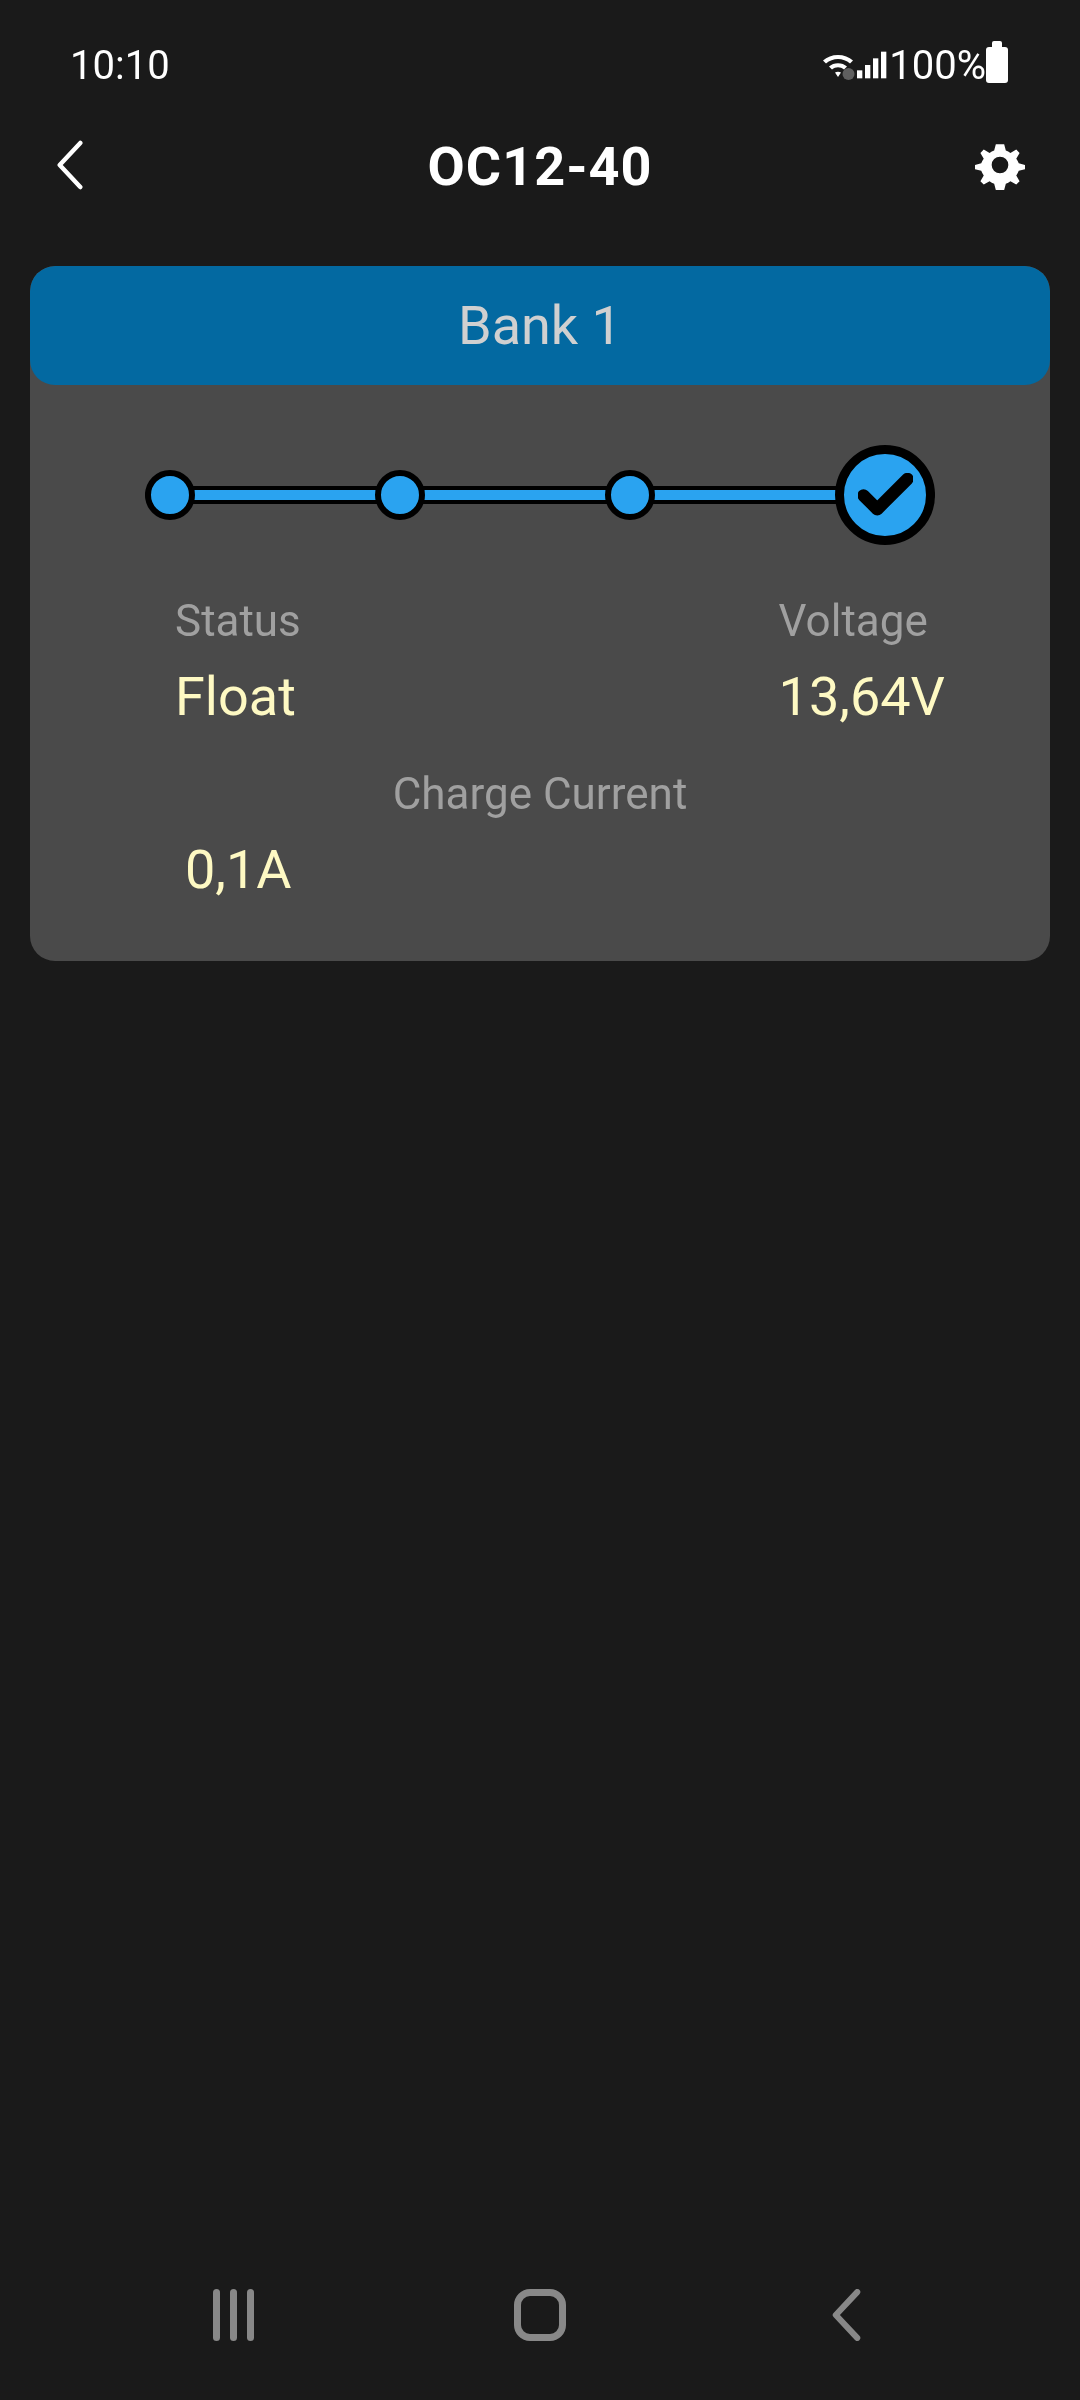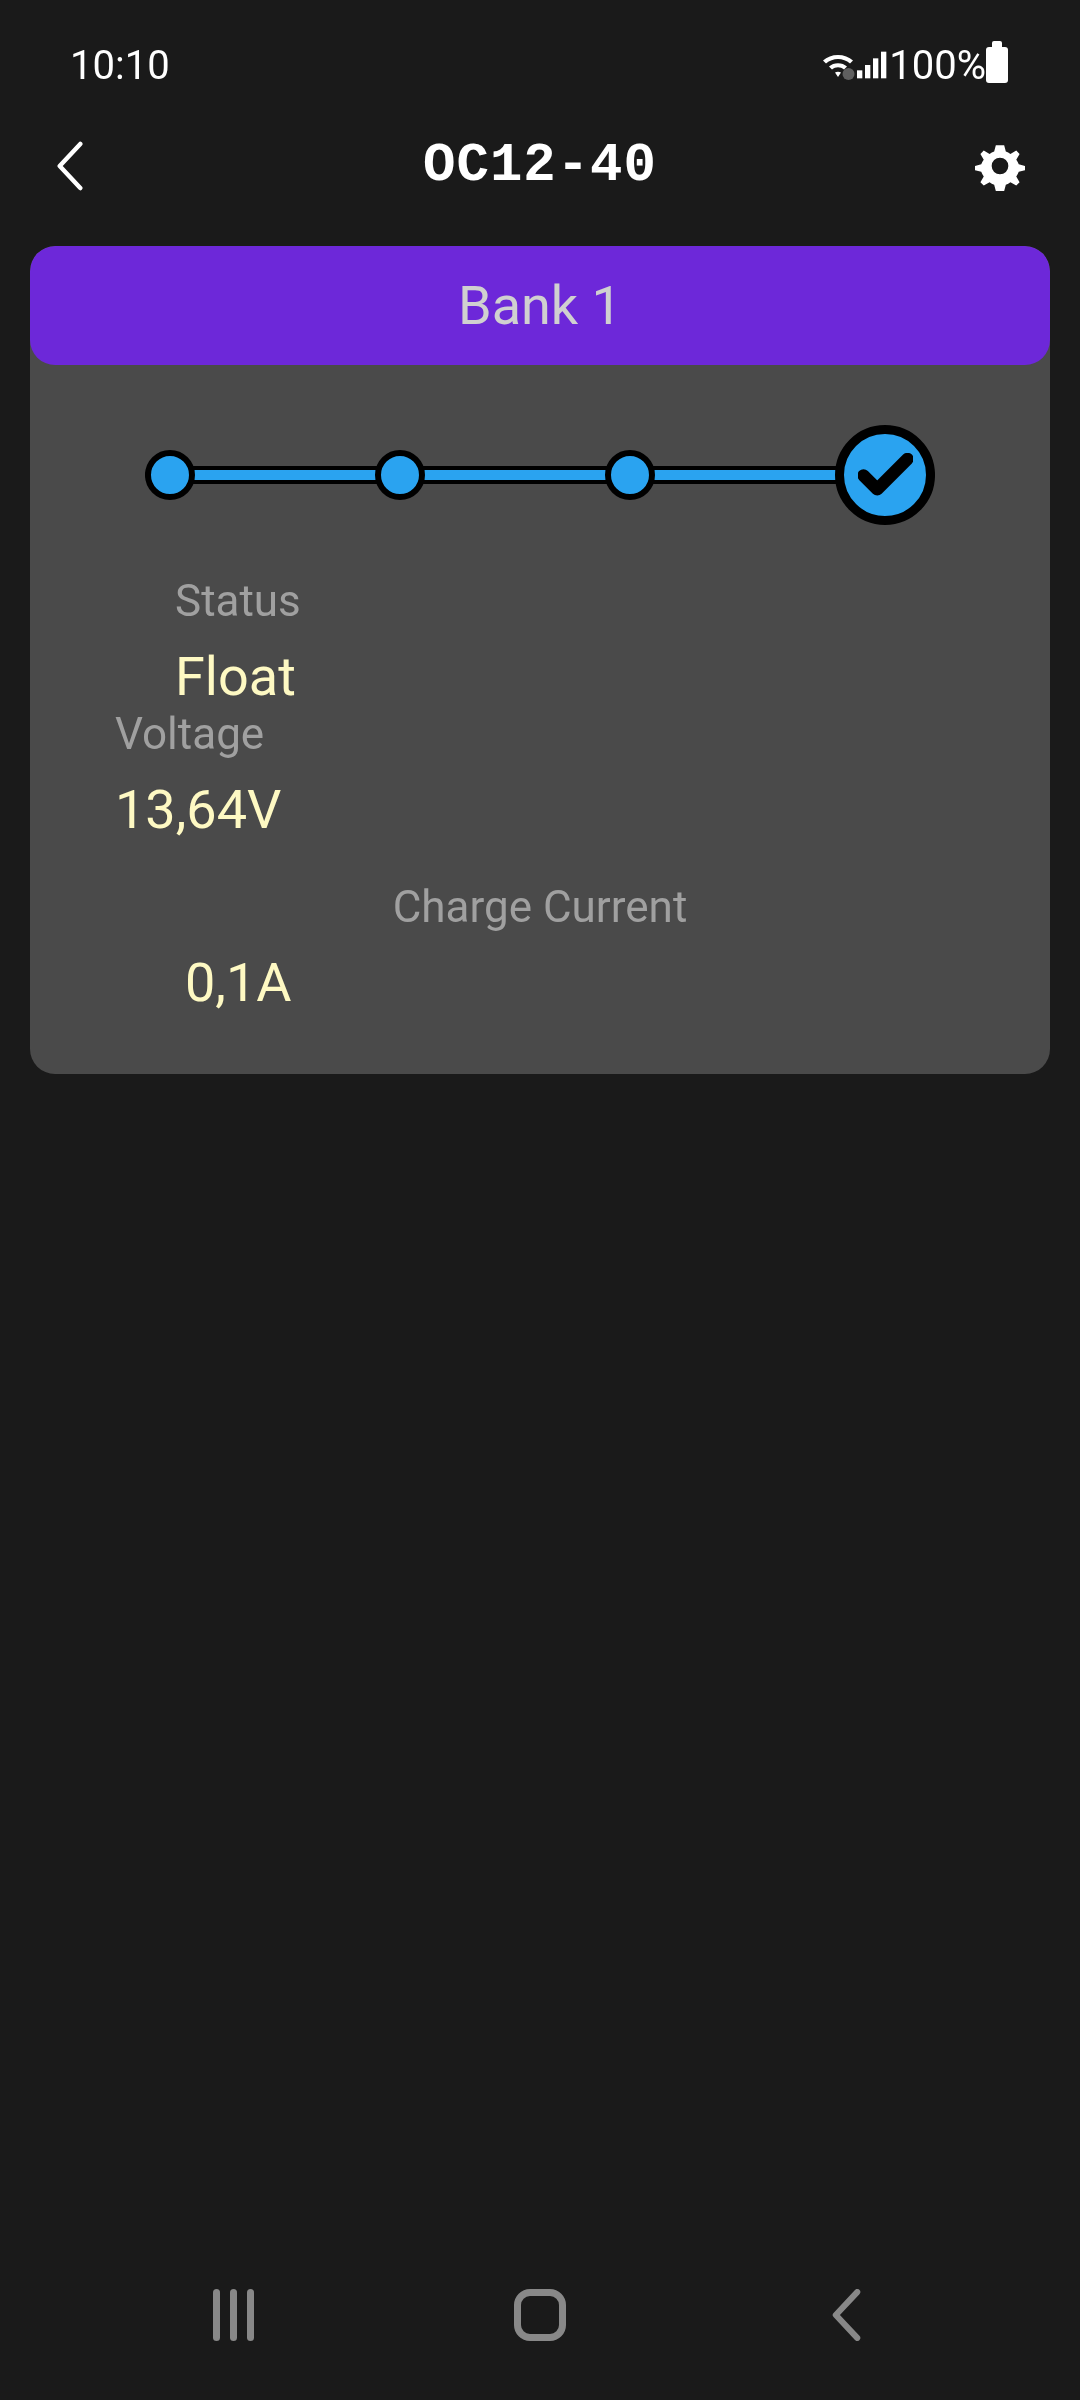--- a/index.html
+++ b/index.html
@@ -70,24 +70,23 @@
       transform: translateX(-50%);
       width: 10px;
       height: 6px;
       background: #ffffff;
       border-radius: 2px 2px 0 0;
     }
     
     
     .header {
       display: flex;
-      align-items: center;
+      align-items: flex-start;
       justify-content: space-between;
-      padding: 40px 55px 50px 55px;
-      font-family: Liberation Mono, monospace;
+      padding: 40px 55px 68px 55px;
     }
     
     .back-button {
       width: 60px;
       height: 60px;
       display: flex;
       align-items: center;
       justify-content: flex-start;
     }
     
@@ -108,21 +107,21 @@
     
     
     .card {
       margin: 0 30px;
       background: #4a4a4a;
       border-radius: 25px;
       overflow: hidden;
     }
     
     .card-header {
-      background: #6d28d9;
+      background: #0369a1;
       padding: 28px 0;
       text-align: center;
       border-radius: 25px;
     }
     
     .card-title {
       font-size: 54px;
       font-weight: 400;
       color: #d0d0d0;
     }
@@ -181,21 +180,20 @@
     .checkmark {
       width: 55px;
       height: 45px;
     }
     
     
     .metrics-row {
       display: flex;
       justify-content: space-between;
       margin-bottom: 40px;
-      flex-direction: column;
     }
     
     .metric {
       text-align: center;
     }
     
     .metric-left {
       text-align: left;
       margin-left: 60px;
     }

